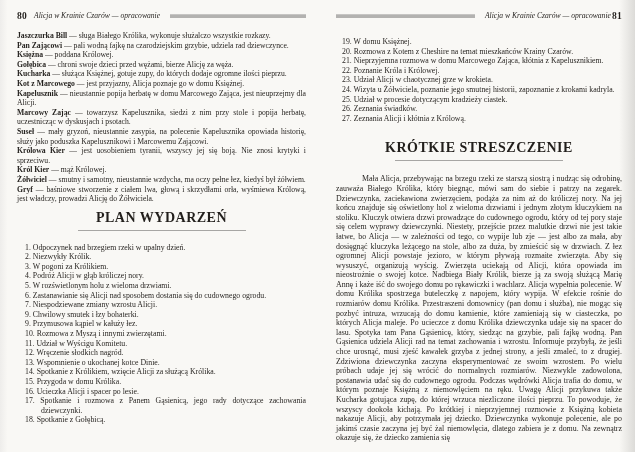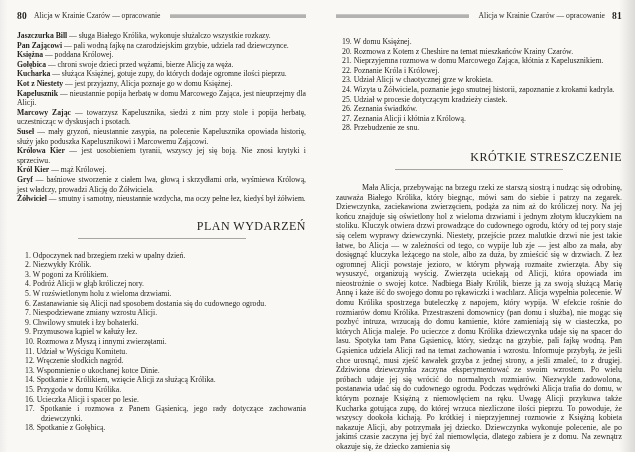--- a/index.html
+++ b/index.html
@@ -8,33 +8,33 @@
     background:linear-gradient(90deg,#eeedeb 0%,#f9f8f5 1.2%,#f9f8f5 97.5%,#dcdbd8 100%);
     font-family:"Liberation Serif","DejaVu Serif",serif;
     color:#221f1c;
   }
   .page{position:absolute;top:10px;}
   .page.left{left:17px;width:289px;}
   .page.right{left:336px;width:286px;}
 
   .pagehead{display:flex;align-items:center;height:11px;margin-bottom:10px;}
   .pagehead .pn{font-weight:bold;font-size:9.5px;letter-spacing:.3px;}
-  .pagehead .rt{font-size:7.6px;white-space:nowrap;color:#2a2724;}
+  .pagehead .rt{font-style:italic;font-size:7.6px;white-space:nowrap;color:#2a2724;}
   .pagehead.lefthead .pn{margin-right:7px;}
   .pagehead.lefthead .rule{margin-left:10px;}
   .pagehead.righthead .rule{margin-right:10px;}
-  .pagehead.righthead .pn{margin-left:7px;}
+  .pagehead.righthead .pn{margin-left:1px;}
   .rule{flex:1;height:3px;background:#b3b2b0;border-top:1px solid #c6c5c3;}
 
   .chars p{margin:0;font-size:7.7px;line-height:9.6px;text-align:justify;}
   .chars b{font-weight:bold;}
 
-  .sechead{margin:0;text-align:right;font-size:12px;font-weight:normal;letter-spacing:.5px;}
+  .sechead{margin:0;text-align:center;font-size:14px;font-weight:bold;letter-spacing:.5px;}
   .hline{height:1px;background:#a7a6a4;width:168px;margin:4px auto 0;}
-  .left .sechead{margin-top:15px;}
+  .left .sechead{margin-top:6px;}
   .right .sechead{margin-top:17px;}
 
   ol.plan{list-style:none;margin:12px 0 0;padding:0 0 0 8px;}
   ol.plan li{margin:0;font-size:7.8px;line-height:9.6px;text-align:justify;
     padding-left:16px;text-indent:-16px;}
   .right ol.plan{margin-top:16px;padding-left:6px;}
 
   .para{margin:13px 0 0;font-size:7.9px;line-height:9.6px;text-align:justify;
     text-indent:26px;}
 </style>
@@ -55,35 +55,35 @@
         <p><b>Jaszczurka Bill</b> <span>— sługa Białego Królika, wykonuje służalczo wszystkie rozkazy.</span></p>
 
         <p><b>Pan Zającowi</b> <span>— pali wodną fajkę na czarodziejskim grzybie, udziela rad dziewczynce.</span></p>
 
         <p><b>Księżna</b> <span>— poddana Królowej.</span></p>
 
         <p><b>Gołębica</b> <span>— chroni swoje dzieci przed wężami, bierze Alicję za węża.</span></p>
 
         <p><b>Kucharka</b> <span>— służąca Księżnej, gotuje zupy, do których dodaje ogromne ilości pieprzu.</span></p>
 
-        <p><b>Kot z Niestety</b> <span>— jest przyjazny, Alicja poznaje go w domu Księżnej.</span></p>
+        <p><b>Kot z Marcowego</b> <span>— jest przyjazny, Alicja poznaje go w domu Księżnej.</span></p>
 
         <p><b>Kapelusznik</b> <span>— nieustannie popija herbatę w domu Marcowego Zająca, jest nieuprzejmy dla Alicji.</span></p>
 
         <p><b>Marcowy Zając</b> <span>— towarzysz Kapelusznika, siedzi z nim przy stole i popija herbatę, uczestnicząc w dyskusjach i psotach.</span></p>
 
         <p><b>Suseł</b> <span>— mały gryzoń, nieustannie zasypia, na polecenie Kapelusznika opowiada historię, służy jako poduszka Kapelusznikowi i Marcowemu Zającowi.</span></p>
 
         <p><b>Królowa Kier</b> <span>— jest uosobieniem tyranii, wszyscy jej się boją. Nie znosi krytyki i sprzeciwu.</span></p>
 
         <p><b>Król Kier</b> <span>— mąż Królowej.</span></p>
 
+        <p><b>Żółwiciel</b> <span>— smutny i samotny, nieustannie wzdycha, ma oczy pełne łez, kiedyś był żółwiem.</span></p>
+
         <p><b>Gryf</b> <span>— baśniowe stworzenie z ciałem lwa, głową i skrzydłami orła, wyśmiewa Królową, jest władczy, prowadzi Alicję do Żółwiciela.</span></p>
-
-        <p><b>Żółwiciel</b> <span>— smutny i samotny, nieustannie wzdycha, ma oczy pełne łez, kiedyś był żółwiem.</span></p>
       </div>
 
     <h2 class="sechead">PLAN WYDARZEŃ</h2>
     <div class="hline"></div>
 
     <ol class="plan">
 
         <li>1. Odpoczynek nad brzegiem rzeki w upalny dzień.</li>
 
         <li>2. Niezwykły Królik.</li>
@@ -142,21 +142,20 @@
         <li>23. Udział Alicji w chaotycznej grze w krokieta.</li>
 
         <li>24. Wizyta u Żółwiciela, poznanie jego smutnej historii, zapoznanie z krokami kadryla.</li>
 
         <li>25. Udział w procesie dotyczącym kradzieży ciastek.</li>
 
         <li>26. Zeznania świadków.</li>
 
         <li>27. Zeznania Alicji i kłótnia z Królową.</li>
 
-        <li>28. Przebudzenie ze snu.</li>
       </ol>
 
     <h2 class="sechead">KRÓTKIE STRESZCZENIE</h2>
     <div class="hline"></div>
 
     <p class="para">Mała Alicja, przebywając na brzegu rzeki ze starszą siostrą i nudząc się odrobinę, zauważa Białego Królika, który biegnąc, mówi sam do siebie i patrzy na zegarek. Dziewczynka, zaciekawiona zwierzęciem, podąża za nim aż do króliczej nory. Na jej końcu znajduje się oświetlony hol z wieloma drzwiami i jednym złotym kluczykiem na stoliku. Kluczyk otwiera drzwi prowadzące do cudownego ogrodu, który od tej pory staje się celem wyprawy dziewczynki. Niestety, przejście przez malutkie drzwi nie jest takie łatwe, bo Alicja — w zależności od tego, co wypije lub zje — jest albo za mała, aby dosięgnąć kluczyka leżącego na stole, albo za duża, by zmieścić się w drzwiach. Z łez ogromnej Alicji powstaje jezioro, w którym pływają rozmaite zwierzęta. Aby się wysuszyć, organizują wyścig. Zwierzęta uciekają od Alicji, która opowiada im nieostrożnie o swojej kotce. Nadbiega Biały Królik, bierze ją za swoją służącą Marię Annę i każe iść do swojego domu po rękawiczki i wachlarz. Alicja wypełnia polecenie. W domu Królika spostrzega buteleczkę z napojem, który wypija. W efekcie rośnie do rozmiarów domu Królika. Przestraszeni domownicy (pan domu i służba), nie mogąc się pozbyć intruza, wrzucają do domu kamienie, które zamieniają się w ciasteczka, po których Alicja maleje. Po ucieczce z domu Królika dziewczynka udaje się na spacer do lasu. Spotyka tam Pana Gąsienicę, który, siedząc na grzybie, pali fajkę wodną. Pan Gąsienica udziela Alicji rad na temat zachowania i wzrostu. Informuje przybyłą, że jeśli chce urosnąć, musi zjeść kawałek grzyba z jednej strony, a jeśli zmaleć, to z drugiej. Zdziwiona dziewczynka zaczyna eksperymentować ze swoim wzrostem. Po wielu próbach udaje jej się wrócić do normalnych rozmiarów. Niezwykle zadowolona, postanawia udać się do cudownego ogrodu. Podczas wędrówki Alicja trafia do domu, w którym poznaje Księżną z niemowlęciem na ręku. Uwagę Alicji przykuwa także Kucharka gotująca zupę, do której wrzuca niezliczone ilości pieprzu. To powoduje, że wszyscy dookoła kichają. Po krótkiej i nieprzyjemnej rozmowie z Księżną kobieta nakazuje Alicji, aby potrzymała jej dziecko. Dziewczynka wykonuje polecenie, ale po jakimś czasie zaczyna jej być żal niemowlęcia, dlatego zabiera je z domu. Na zewnątrz okazuje się, że dziecko zamienia się</p>
   </div>
 
 </div>
 

